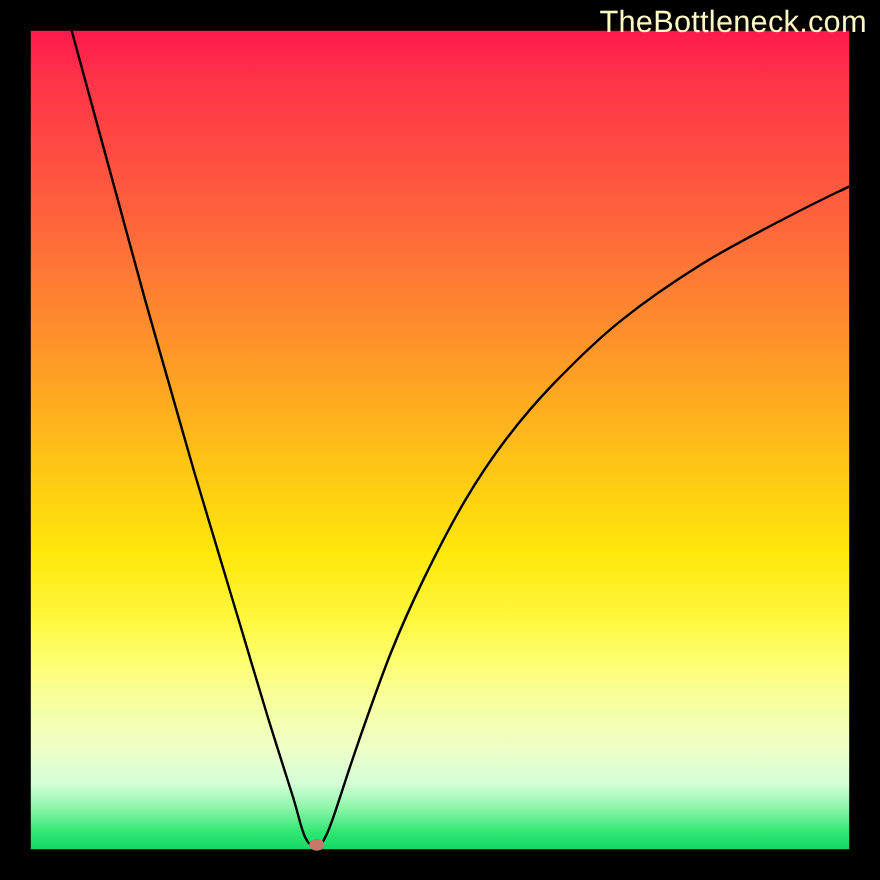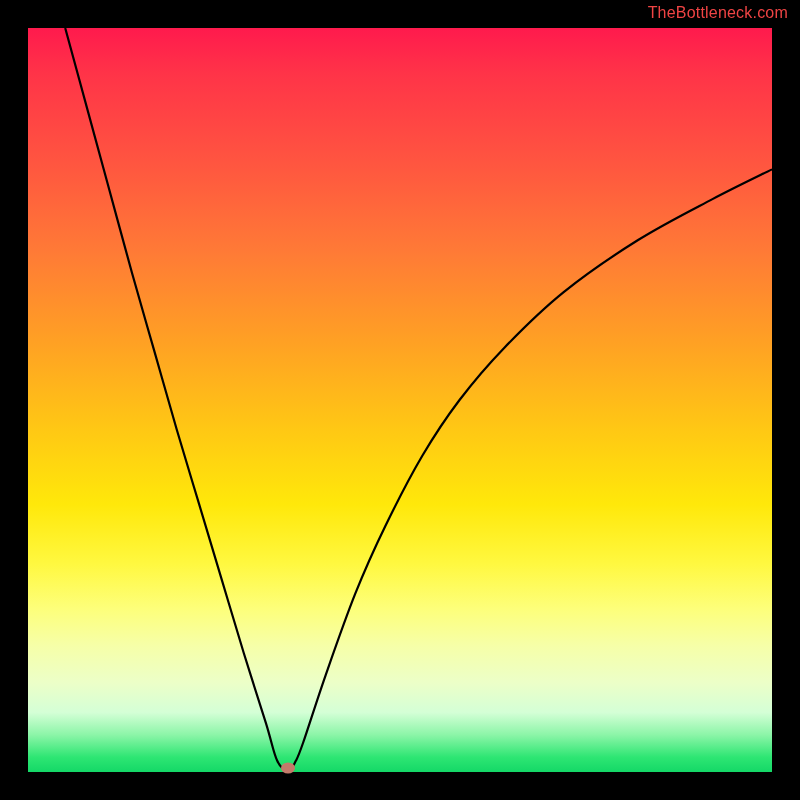--- a/index.html
+++ b/index.html
@@ -37,22 +37,22 @@
       #d4ffd6 92%,
       #8cf5a8 95%,
       #2ee673 98%,
       #14d867 100%
     );
   }
   .watermark {
     position: absolute;
     top: 4px;
     right: 12px;
-    color: #ef4444;
-    font-size: 16px;
+    color: #fef9c3;
+    font-size: 28px;
     font-weight: 500;
     letter-spacing: 0.2px;
   }
   .curve-svg {
     position: absolute;
     left: 0;
     top: 0;
     width: 744px;
     height: 744px;
   }

